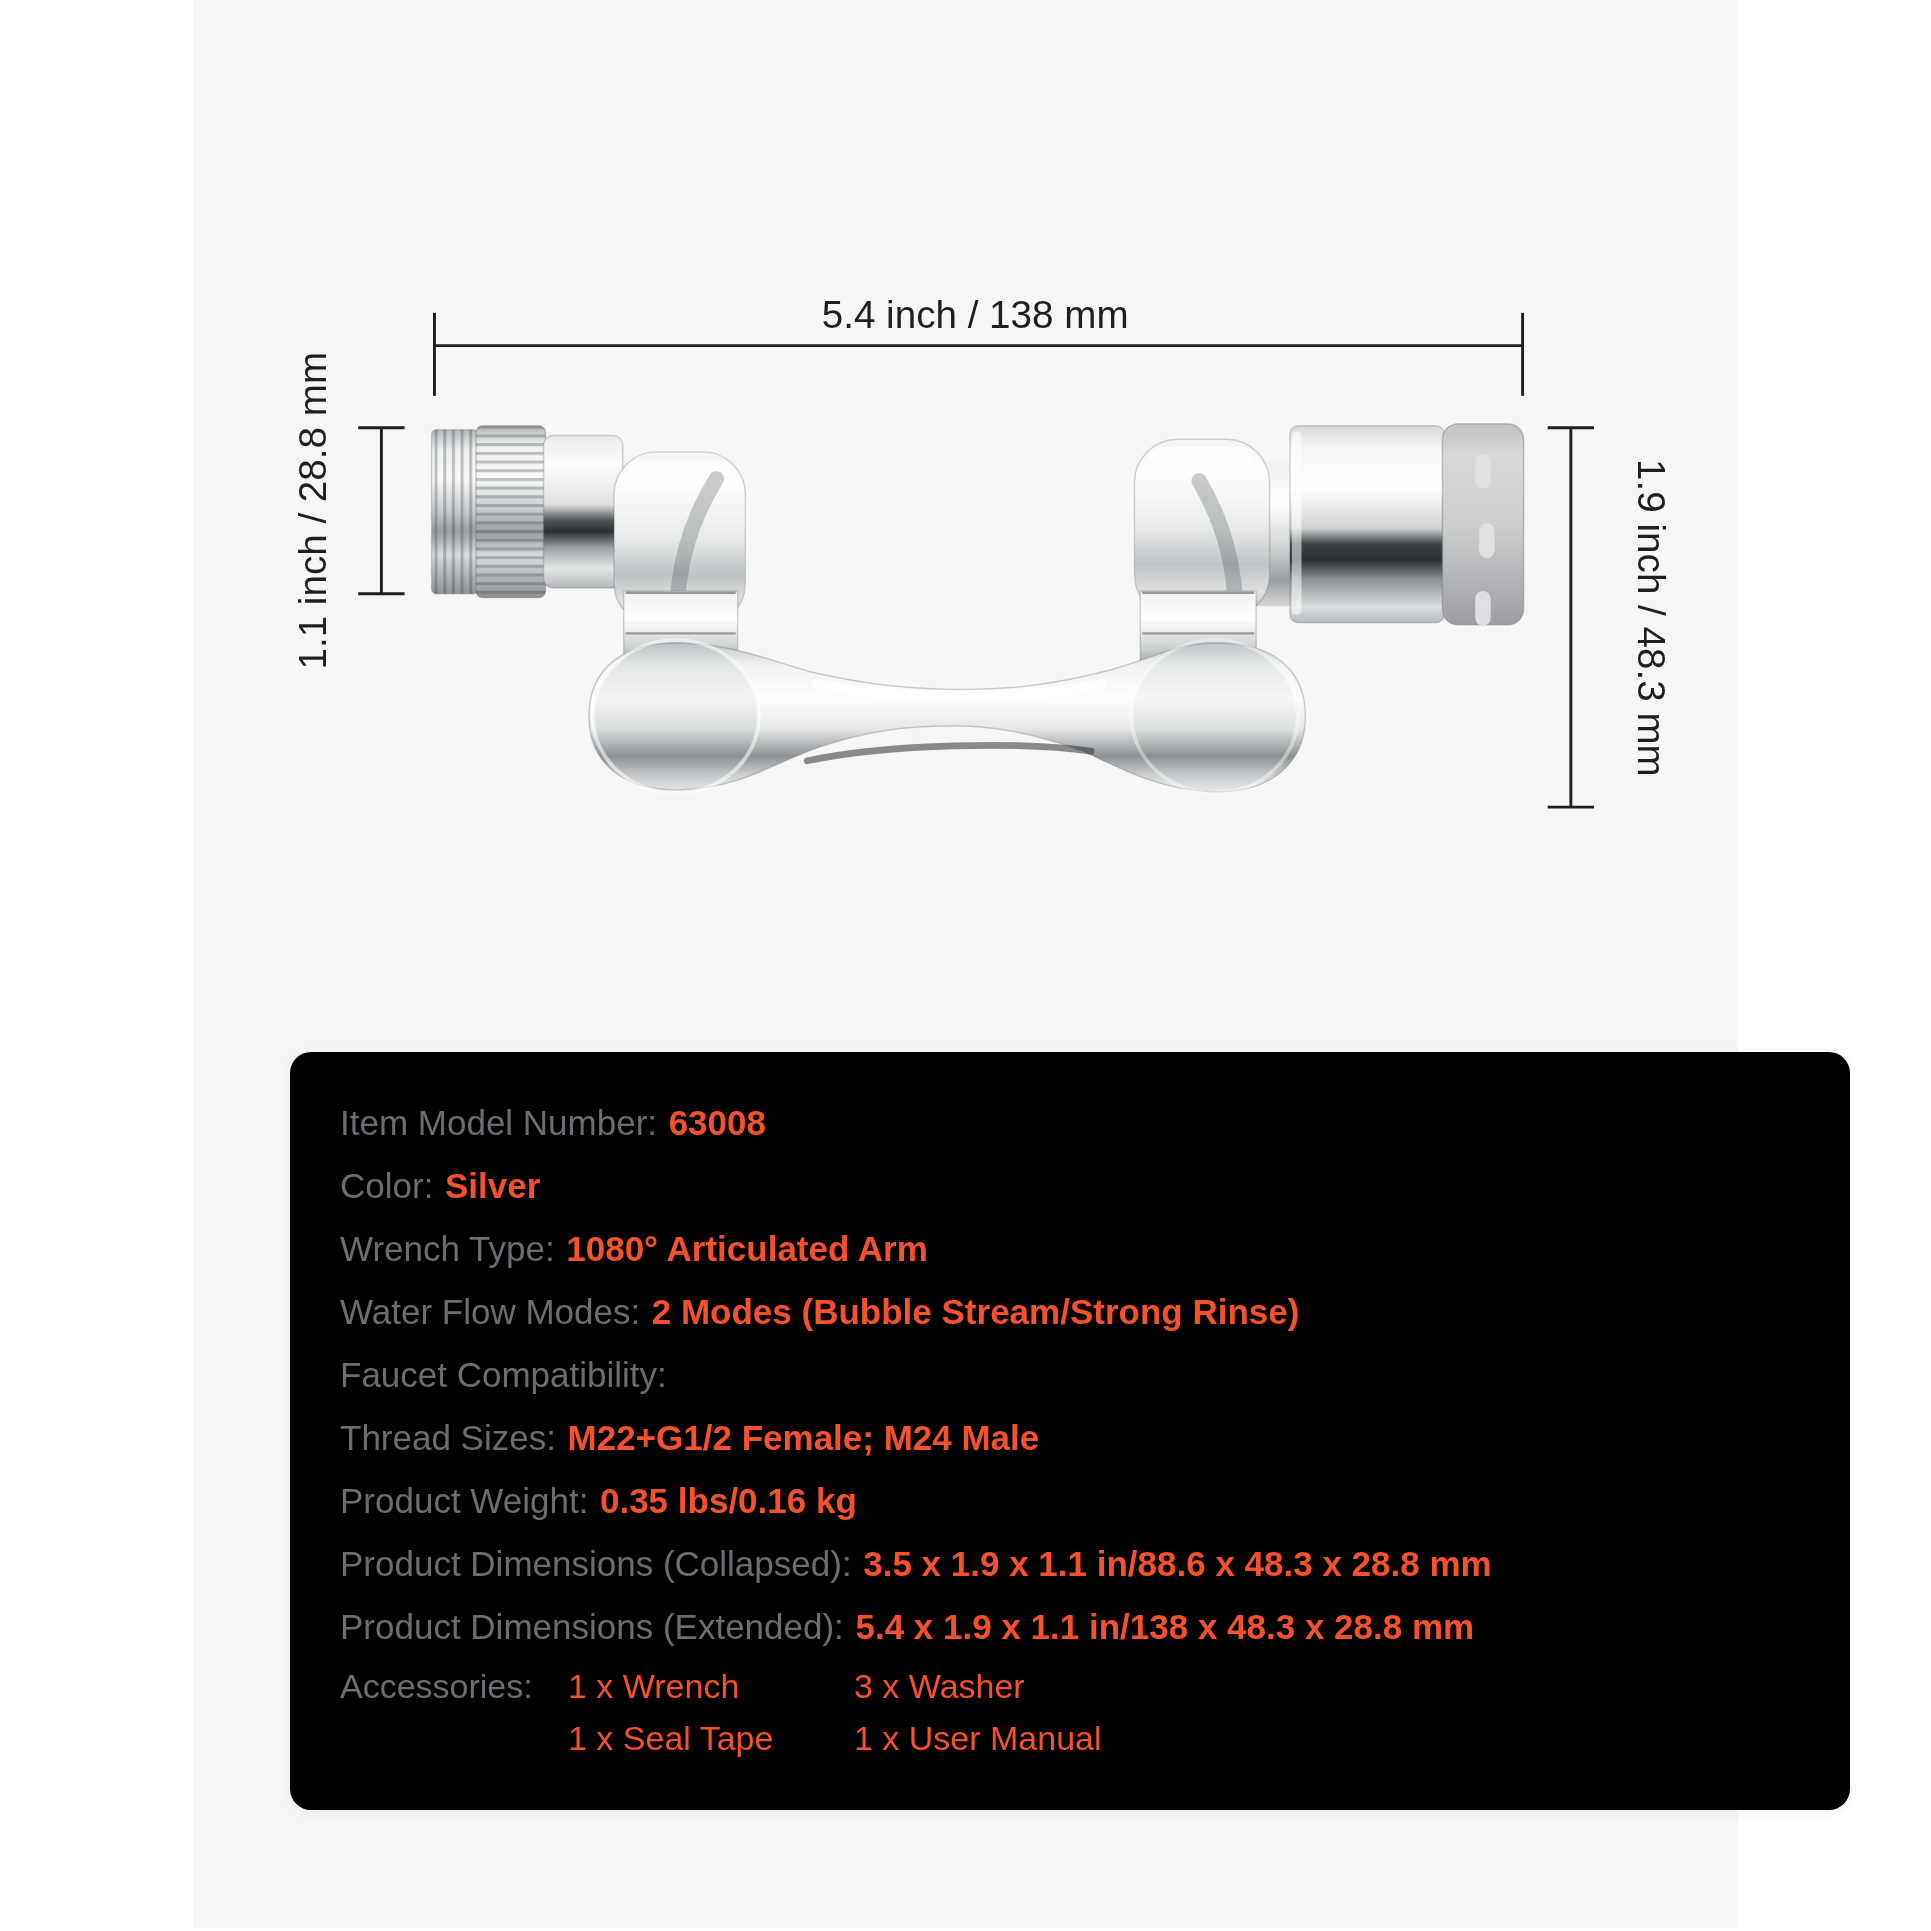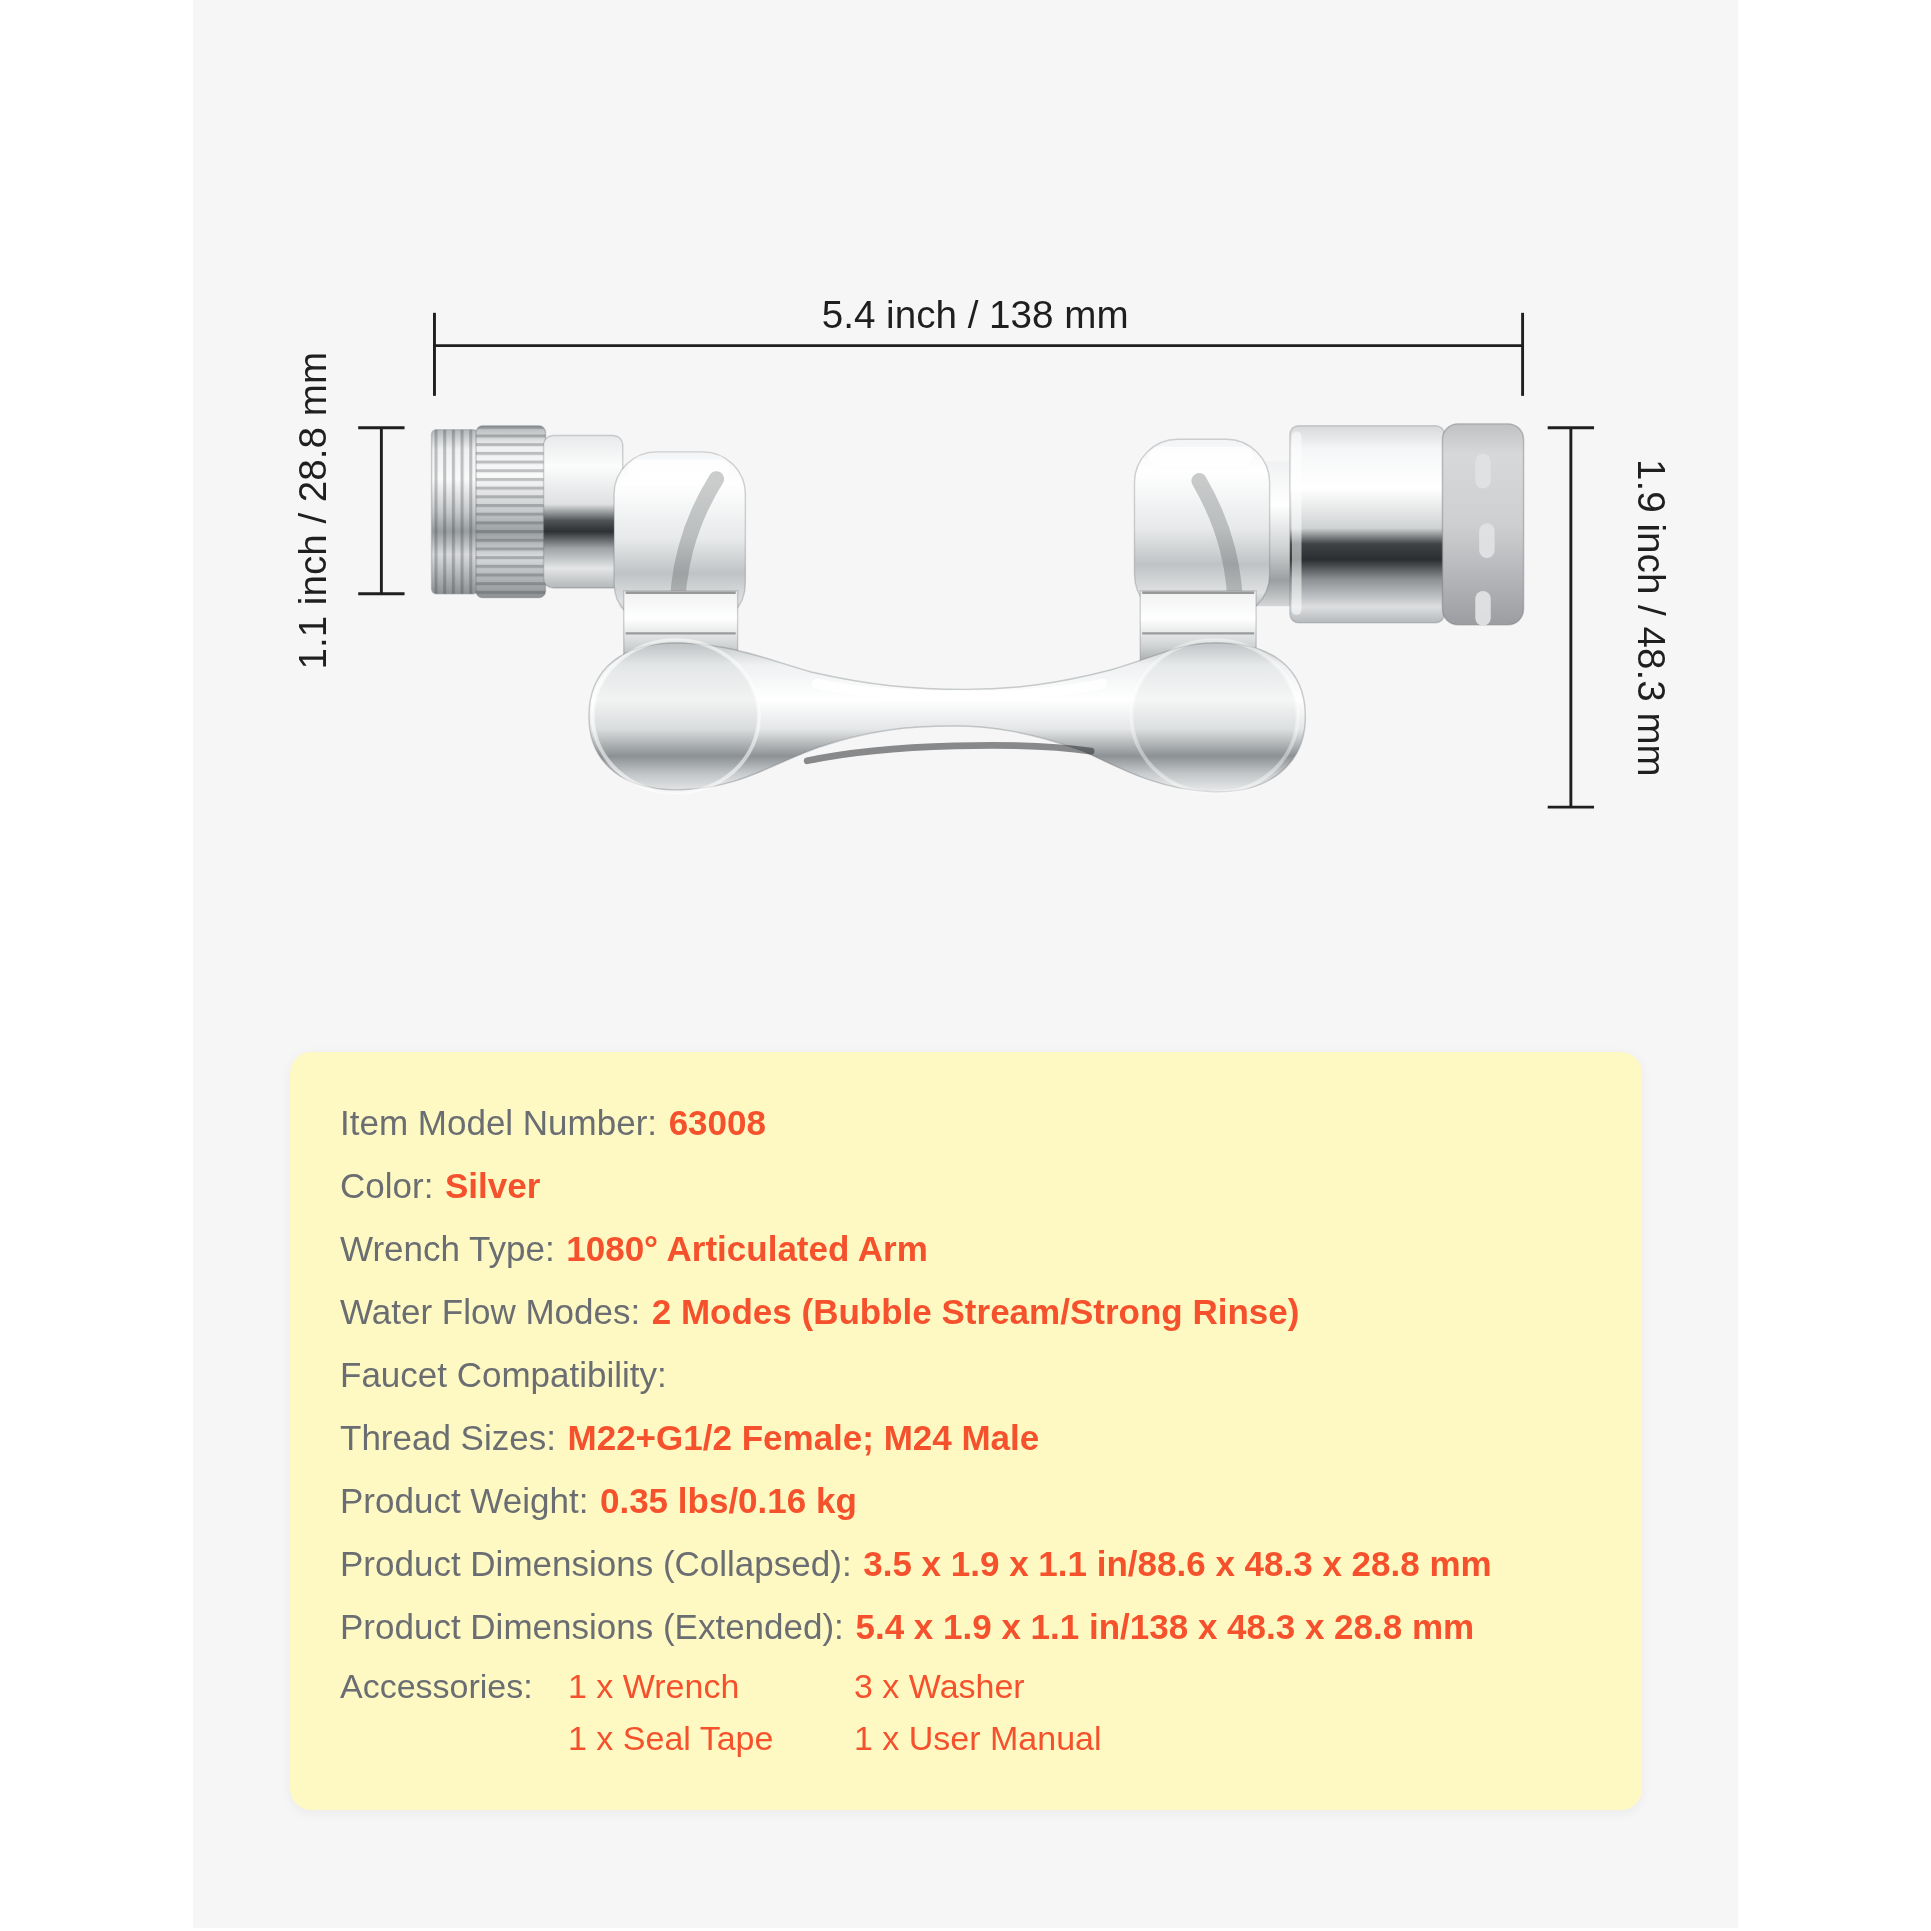--- a/index.html
+++ b/index.html
@@ -10,22 +10,22 @@
   }
   .panel{
     position:absolute;left:193px;top:0;width:1545px;height:1928px;
     background:#f6f6f7;
   }
   svg.diagram{position:absolute;left:0;top:0;width:1931px;height:1931px;}
   .dim-text{
     font-size:40px;fill:#1f1f1f;
   }
   .card{
-    position:absolute;left:290px;top:1052px;width:1352px;height:758px;
-    background:#fef9c3;border-radius:21px;
+    position:absolute;left:290px;top:1052px;width:1560px;height:758px;
+    background:#000000;border-radius:21px;
     box-shadow:0 2.9px 11.6px rgba(0,0,0,0.05);
     box-sizing:border-box;
     padding:39px 29px 0 50px;
   }
   .spec-row{
     height:63px;display:flex;align-items:center;
     font-size:35px;white-space:nowrap;
   }
   .spec-label{color:#6a6d71;}
   .spec-value{color:#f4512c;font-weight:bold;margin-left:11.6px;text-align:center;}

